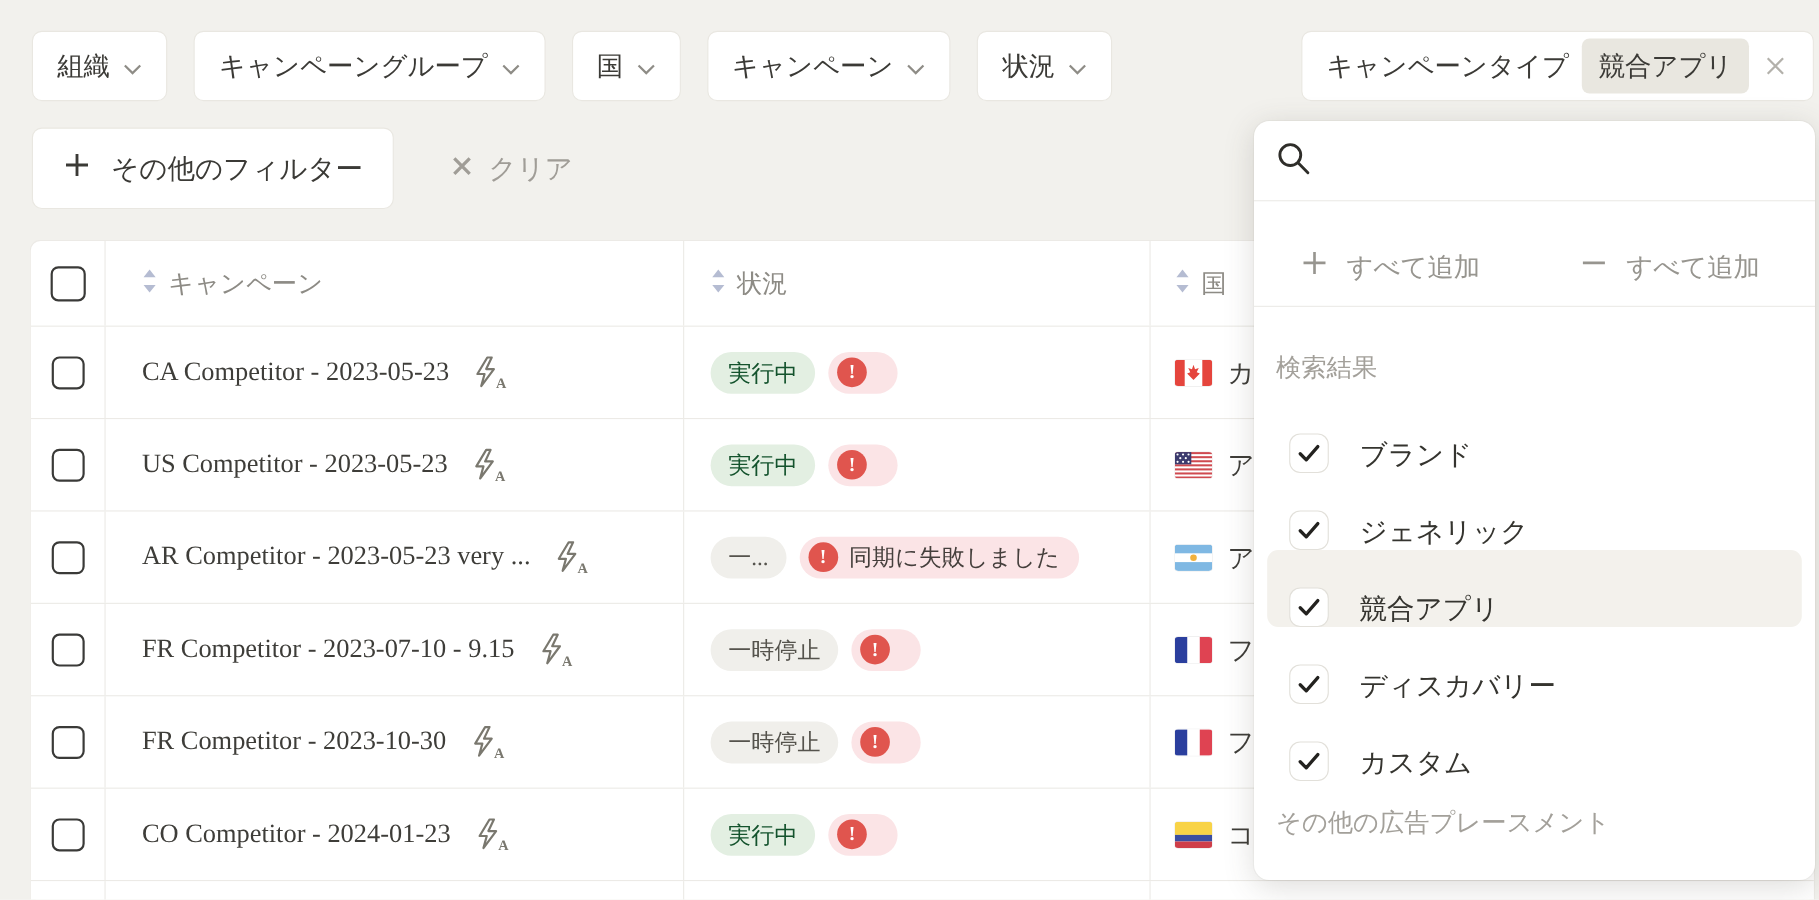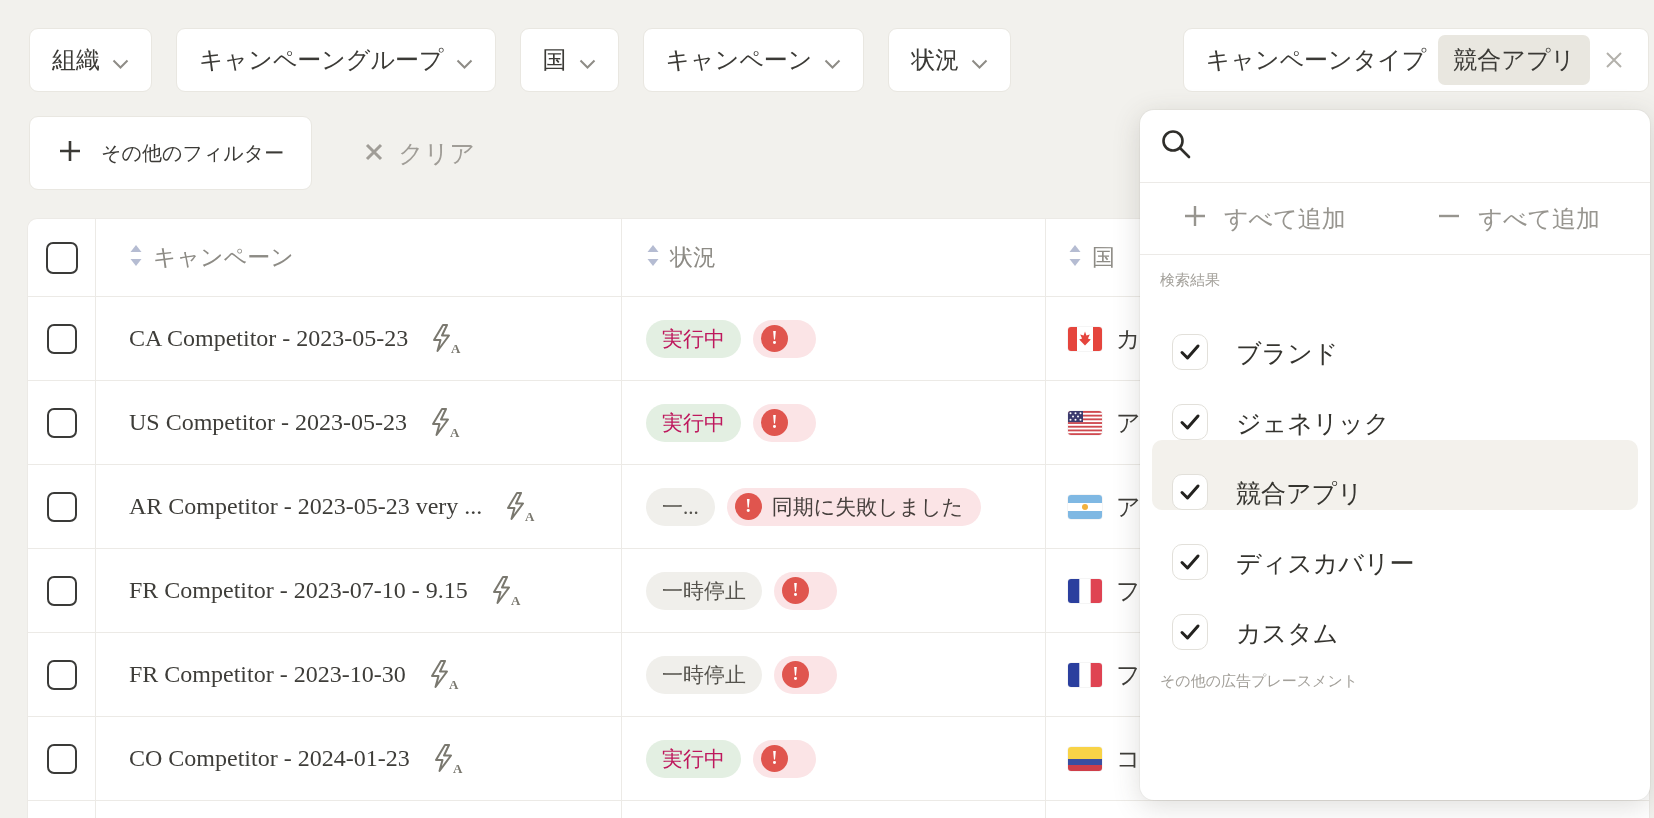--- a/index.html
+++ b/index.html
@@ -22,21 +22,21 @@
   .tag {
     background:#e9e7e0; border-radius:7px; padding:9px 15px;
     font-size:24px; color:#3b3a36; white-space:nowrap;
   }
   .xicon { display:inline-flex; align-items:center; }
   
   .filters-row2 { position:absolute; left:29px; top:116px; display:flex; align-items:center; gap:52px; }
   .more-filters {
     background:#fff; border:1px solid #e9e7e1; border-radius:9px;
     height:74px; display:flex; align-items:center; gap:18px;
-    padding:0 27px; font-size:20px; color:#3b3a36; cursor:pointer;
+    padding:0 27px; font-size:25px; color:#3b3a36; cursor:pointer;
   }
   .clear-btn {
     display:flex; align-items:center; gap:14px;
     font-size:25px; color:#a09d97; cursor:pointer; background:none; border:none;
   }
   
   .table-wrap {
     position:absolute; left:27px; top:218px; width:1623px; bottom:0;
     background:#fff; border:1px solid #eceae6; border-bottom:none;
     border-radius:10px 10px 0 0; overflow:hidden;
@@ -61,44 +61,44 @@
   .cb {
     border:2.5px solid #3a3a38; border-radius:7px; background:#fff; cursor:pointer;
     flex:0 0 auto;
   }
   .cb.hdr-cb { width:32px; height:32px; }
   .cb.row-cb { width:30px; height:30px; }
   .badge {
     display:inline-flex; align-items:center; border-radius:999px;
     height:38px; padding:0 16px; font-size:21px; white-space:nowrap; flex:0 0 auto;
   }
-  .badge.running { background:#e3efe2; color:#be185d; }
+  .badge.running { background:#e3efe2; color:#14532d; }
   .badge.paused  { background:#f0efeb; color:#55534d; }
   .badge.error   { background:#fbe4e6; color:#453f3c; gap:10px; padding:0 18px 0 8px; }
   .err-circle {
     width:27px; height:27px; border-radius:50%; background:#e0554e;
     color:#fff; font-weight:bold; font-size:18px;
     display:flex; align-items:center; justify-content:center; flex:0 0 auto;
   }
   .flag { width:34px; height:24px; border-radius:3px; overflow:hidden; flex:0 0 auto; box-shadow:0 0 0 0.5px rgba(0,0,0,.08); }
   .flag svg { display:block; }
   .auto-icon { flex:0 0 auto; display:inline-flex; }
   
   .panel {
     position:absolute; left:1140px; top:110px; width:510px; height:690px;
     background:#fff; border-radius:14px;
     box-shadow:0 6px 28px rgba(70,64,54,.18), 0 0 0 1px rgba(70,64,54,.04);
-    display:flex; flex-direction:column; z-index:5;
+    display:flex; flex-direction:column; z-index:5;gap:24px;
   }
   .panel-search { height:73px; display:flex; align-items:center; padding:0 20px; gap:14px; border-bottom:1px solid #eceae7; }
   .panel-search input { border:none; outline:none; flex:1; font-size:25px; font-family:inherit; color:#3b3a36; background:transparent; }
   .panel-actions { height:72px; display:flex; align-items:center; justify-content:space-between; padding:0 50px 0 42px; border-bottom:1px solid #eceae7; }
   .panel-action { display:flex; align-items:center; gap:16px; font-size:24px; color:#97958f; background:none; border:none; cursor:pointer; font-family:inherit; }
   .panel-list { flex:1; padding:0 12px 12px; overflow:hidden; }
-  .section-label { font-size:15px; color:#a3a09a; padding:16px 8px 10px; }
+  .section-label { font-size:23px; color:#a3a09a; padding:16px 8px 10px; }
   .section-label.second { padding-top:22px; }
   .opt-row {
     height:70px; display:flex; align-items:flex-end; gap:28px;
     padding-left:20px; border-radius:10px; cursor:pointer;
   }
   .opt-row.selected { background:#f3f1ec; }
   .opt-cb {
     width:36px; height:36px; border:1.5px solid #e2e0da; border-radius:10px;
     background:#fff; display:flex; align-items:center; justify-content:center; flex:0 0 auto;
   }

